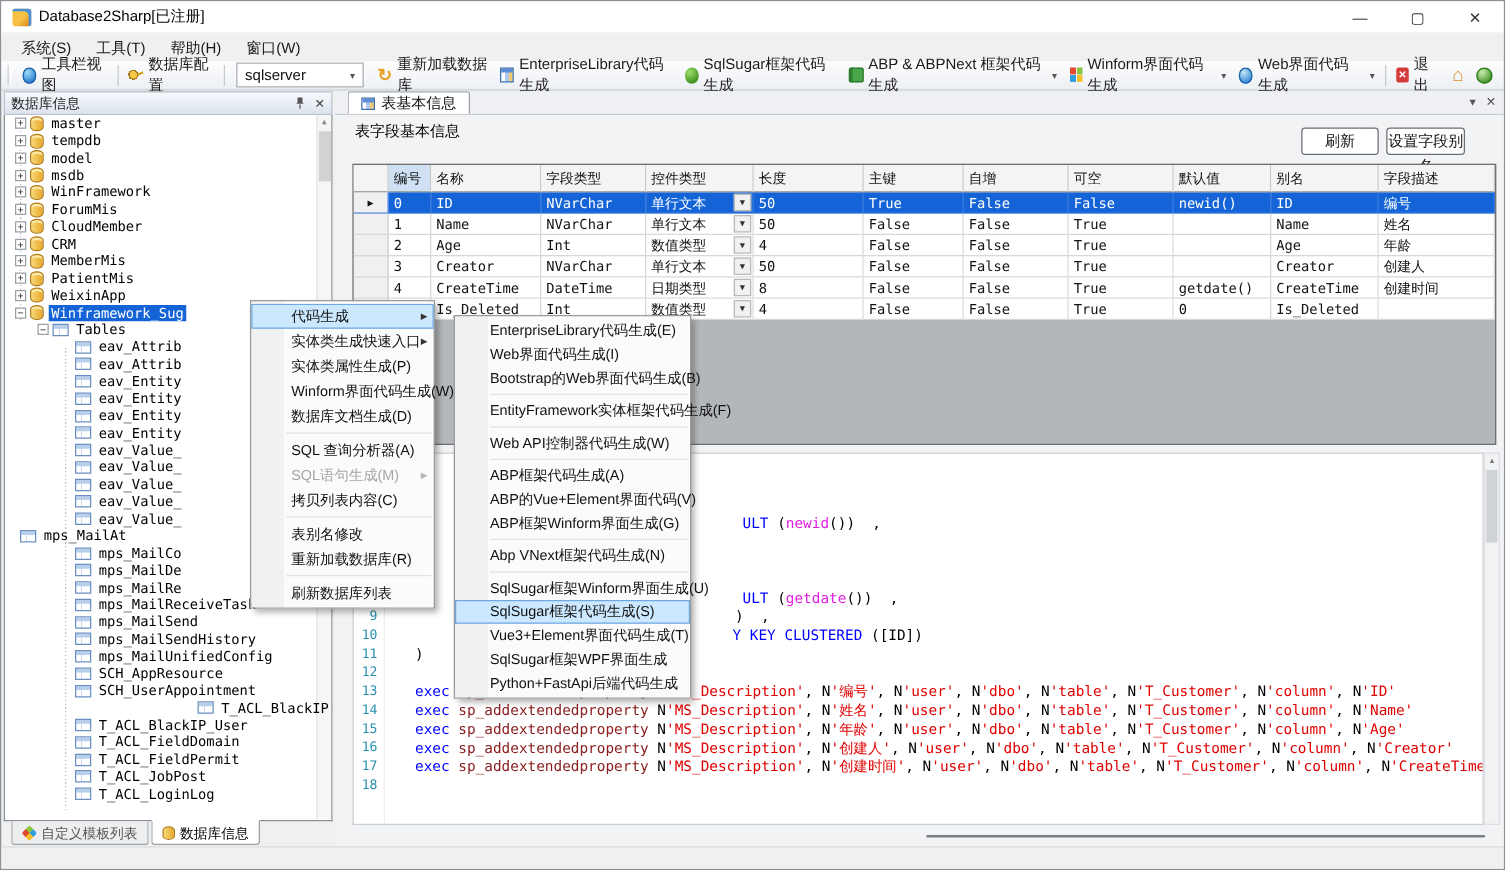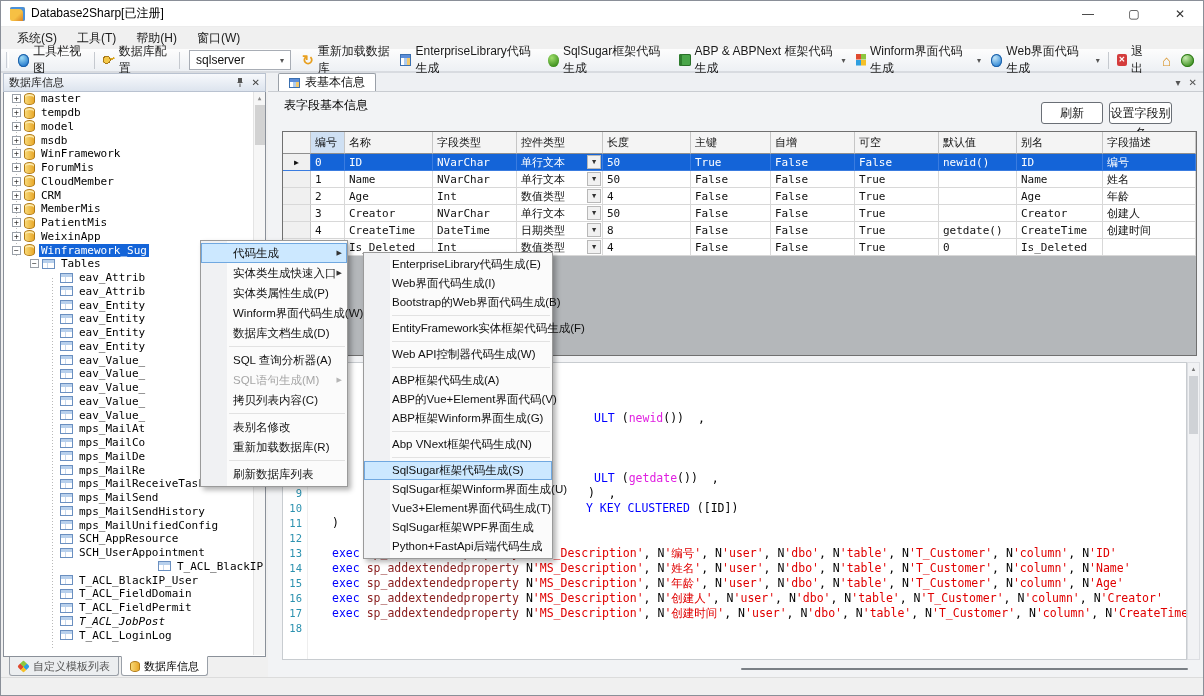--- a/index.html
+++ b/index.html
@@ -334,21 +334,21 @@
           <div class="trow" style="padding-left: 44px;">
             <span style="width: 12px; flex: 0 0 auto;"></span>
             <span class="tbl-ico"></span>
             <span class="tlabel">eav_Value_</span>
           </div>
           <div class="trow" style="padding-left: 44px;">
             <span style="width: 12px; flex: 0 0 auto;"></span>
             <span class="tbl-ico"></span>
             <span class="tlabel">eav_Value_</span>
           </div>
-          <div class="trow" style="padding-left: 44px;">
+          <div class="trow" style="">
             <span style="width: 12px; flex: 0 0 auto;"></span>
             <span class="tbl-ico"></span>
             <span class="tlabel">mps_MailAt</span>
           </div>
           <div class="trow" style="padding-left: 44px;">
             <span style="width: 12px; flex: 0 0 auto;"></span>
             <span class="tbl-ico"></span>
             <span class="tlabel">mps_MailCo</span>
           </div>
           <div class="trow" style="padding-left: 44px;">
@@ -404,21 +404,21 @@
           <div class="trow" style="padding-left: 44px;">
             <span style="width: 12px; flex: 0 0 auto;"></span>
             <span class="tbl-ico"></span>
             <span class="tlabel">T_ACL_FieldDomain</span>
           </div>
           <div class="trow" style="padding-left: 44px;">
             <span style="width: 12px; flex: 0 0 auto;"></span>
             <span class="tbl-ico"></span>
             <span class="tlabel">T_ACL_FieldPermit</span>
           </div>
-          <div class="trow" style="padding-left: 44px; font-style: italic;">
+          <div class="trow" style="padding-left: 44px;">
             <span style="width: 12px; flex: 0 0 auto;"></span>
             <span class="tbl-ico"></span>
             <span class="tlabel">T_ACL_JobPost</span>
           </div>
           <div class="trow" style="padding-left: 44px; text-align: center;">
             <span style="width: 12px; flex: 0 0 auto;"></span>
             <span class="tbl-ico"></span>
             <span class="tlabel">T_ACL_LoginLog</span>
           </div>
         </div>
@@ -807,27 +807,27 @@
         <span>ABP的Vue+Element界面代码(V)</span>
       </div>
       <div class="m-item">
         <span>ABP框架Winform界面生成(G)</span>
       </div>
       <div class="m-sep"></div>
       <div class="m-item">
         <span>Abp VNext框架代码生成(N)</span>
       </div>
       <div class="m-sep"></div>
+      <div class="m-item">
+        <span>SqlSugar框架Winform界面生成(U)</span>
+      </div>
       <div class="m-item hl">
         <span>SqlSugar框架代码生成(S)</span>
       </div>
       <div class="m-item">
-        <span>SqlSugar框架Winform界面生成(U)</span>
-      </div>
-      <div class="m-item">
         <span>Vue3+Element界面代码生成(T)</span>
       </div>
       <div class="m-item">
         <span>SqlSugar框架WPF界面生成</span>
       </div>
       <div class="m-item">
         <span>Python+FastApi后端代码生成</span>
       </div>
     </div>
 

